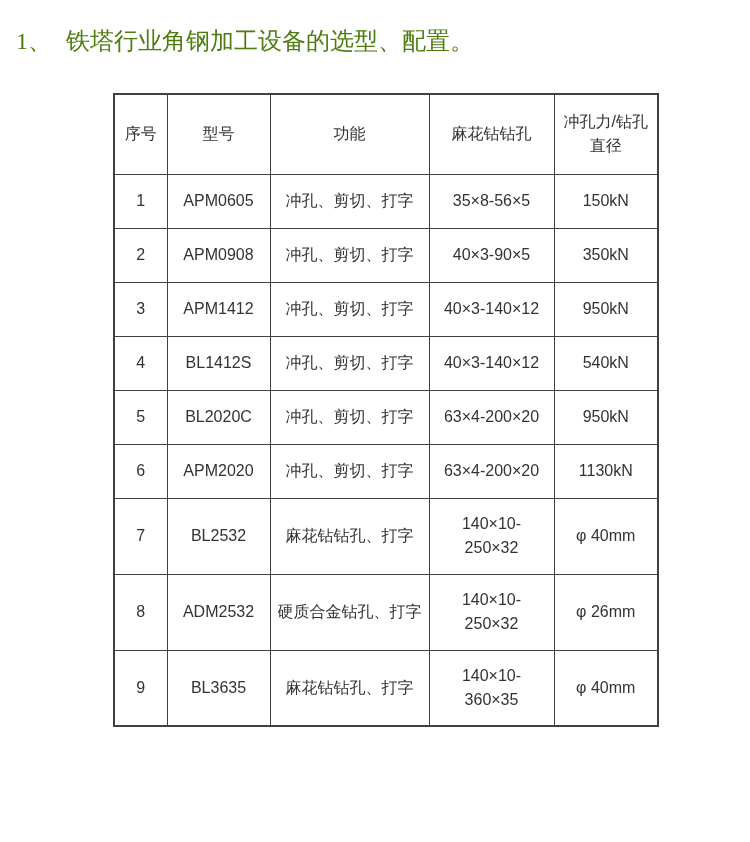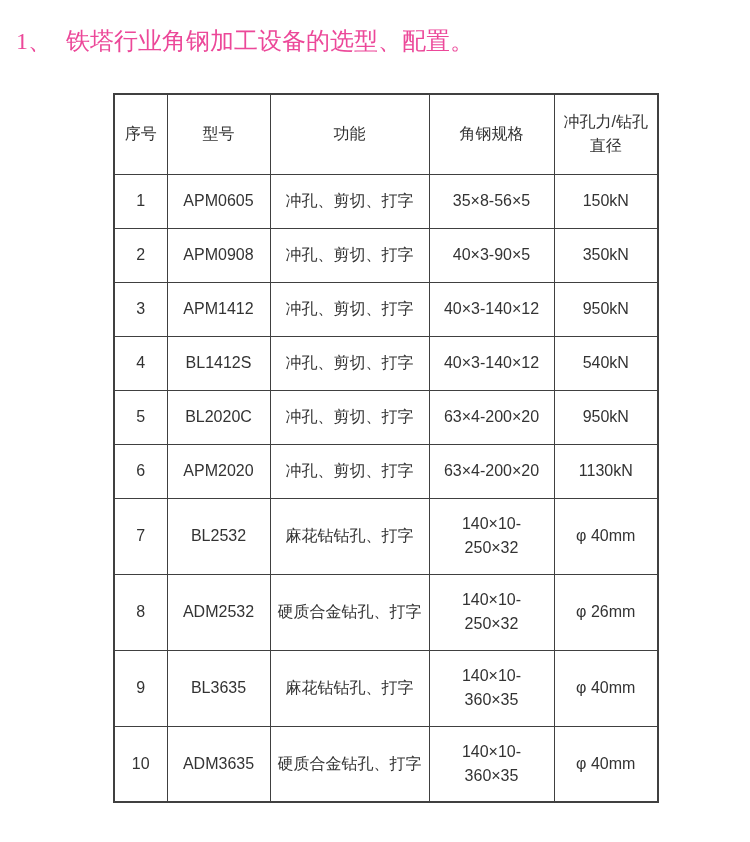--- a/index.html
+++ b/index.html
@@ -8,21 +8,21 @@
     height: 842px;
     background: #ffffff;
     font-family: "Liberation Sans", "DejaVu Sans", sans-serif;
     position: relative;
     overflow: hidden;
   }
   .doc-title {
     position: absolute;
     left: 16px;
     top: 26px;
-    color: #ec4899;
+    color: #4d7c0f;
     font-size: 24px;
     line-height: 30px;
     white-space: nowrap;
   }
   .doc-title .num {
     font-family: "Liberation Serif", "DejaVu Serif", serif;
     margin-right: 14px;
   }
   table.equip-table {
     position: absolute;
@@ -67,21 +67,21 @@
       <col class="c2">
       <col class="c3">
       <col class="c4">
       <col class="c5">
   </colgroup>
   <thead>
     <tr class="row-header">
       <th>序号</th>
       <th>型号</th>
       <th>功能</th>
-      <th>角钢规格</th>
+      <th>麻花钻钻孔</th>
       <th>冲孔力/钻孔
 直径</th>
     </tr>
   </thead>
   <tbody>
     <tr class="row-short">
       <td>1</td>
       <td>APM0605</td>
       <td>冲孔、剪切、打字</td>
       <td>35×8-56×5</td>
@@ -139,22 +139,14 @@
       <td>φ 26mm</td>
     </tr>
     <tr class="row-tall">
       <td>9</td>
       <td>BL3635</td>
       <td>麻花钻钻孔、打字</td>
       <td>140×10-
 360×35</td>
       <td>φ 40mm</td>
     </tr>
-    <tr class="row-tall">
-      <td>10</td>
-      <td>ADM3635</td>
-      <td>硬质合金钻孔、打字</td>
-      <td>140×10-
-360×35</td>
-      <td>φ 40mm</td>
-    </tr>
   </tbody>
 </table>
 
 </body></html>

